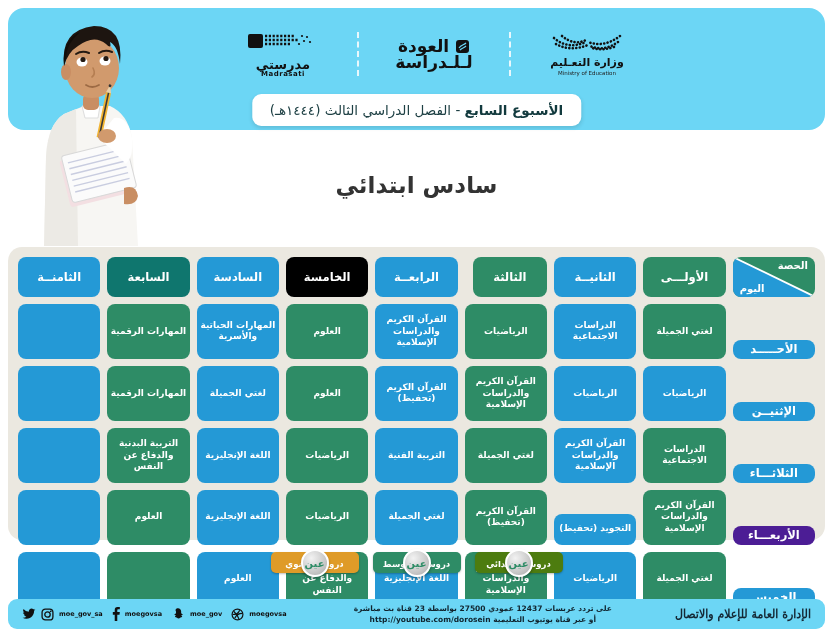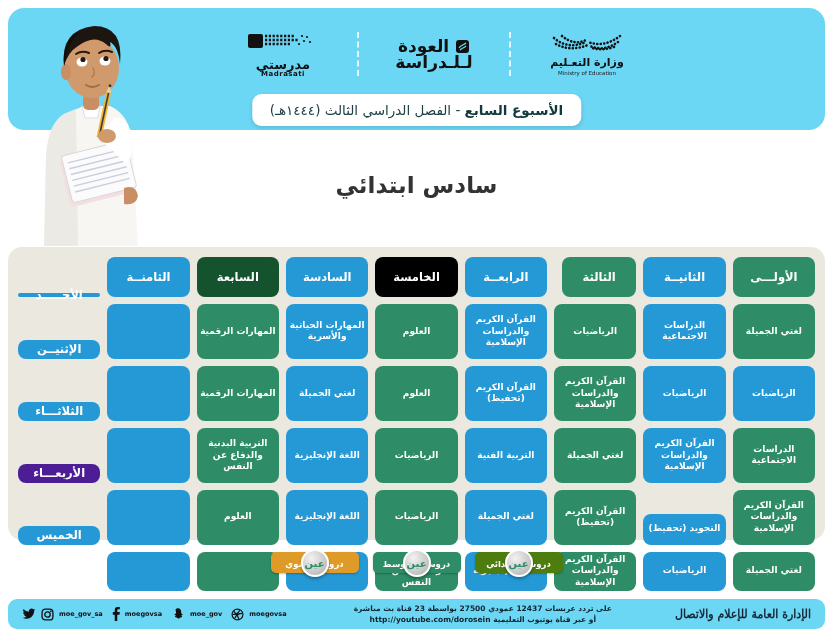--- a/index.html
+++ b/index.html
@@ -220,27 +220,36 @@
 
   <path d="M118 182 Q130 178 132 190 Q130 200 118 198 Z" fill="#c98e63"></path>
 
   <ellipse cx="101" cy="130" rx="9" ry="7" fill="#d19a6d"></ellipse>
 </svg>
 
 <div class="page-title">سادس ابتدائي</div>
 
 <div class="table-wrap">
   <div class="grid">
+      <div class="corner">
+        <svg viewBox="0 0 100 60" preserveAspectRatio="none">
+          <rect width="100" height="60" fill="#2E8C66"></rect>
+          <polygon points="0,0 100,60 0,60" fill="#2499D6"></polygon>
+          <line x1="0" y1="0" x2="100" y2="60" stroke="#ffffff" stroke-width="2.5"></line>
+        </svg>
+        <span class="t">الحصة</span>
+        <span class="b">اليوم</span>
+      </div>
       <div class="cell hdr" style="background: rgb(46, 140, 102);">الأولـــى</div>
       <div class="cell hdr" style="background: rgb(36, 153, 214);">الثانيــة</div>
       <div class="cell hdr" style="background: rgb(46, 140, 102); margin-left: 8px;">الثالثة</div>
       <div class="cell hdr" style="background: rgb(36, 153, 214);">الرابعــة</div>
       <div class="cell hdr" style="background: #000000;">الخامسة</div>
       <div class="cell hdr" style="background: rgb(36, 153, 214);">السادسة</div>
-      <div class="cell hdr" style="background: #14532d;">السابعة</div>
+      <div class="cell hdr" style="background: #0f766e;">السابعة</div>
       <div class="cell hdr" style="background: rgb(36, 153, 214);">الثامنــة</div>
       <div class="cell day" style="background: rgb(36, 153, 214);">الأحـــــد</div>
       <div class="cell" style="background: rgb(46, 140, 102);">لغتي الجميلة</div>
       <div class="cell" style="background: rgb(36, 153, 214);">الدراسات الاجتماعية</div>
       <div class="cell" style="background: rgb(46, 140, 102);">الرياضيات</div>
       <div class="cell" style="background: rgb(36, 153, 214);">القرآن الكريم والدراسات الإسلامية</div>
       <div class="cell" style="background: rgb(46, 140, 102);">العلوم</div>
       <div class="cell" style="background: rgb(36, 153, 214);">المهارات الحياتية والأسرية</div>
       <div class="cell" style="background: rgb(46, 140, 102);">المهارات الرقمية</div>
       <div class="cell" style="background: rgb(36, 153, 214);"></div>

